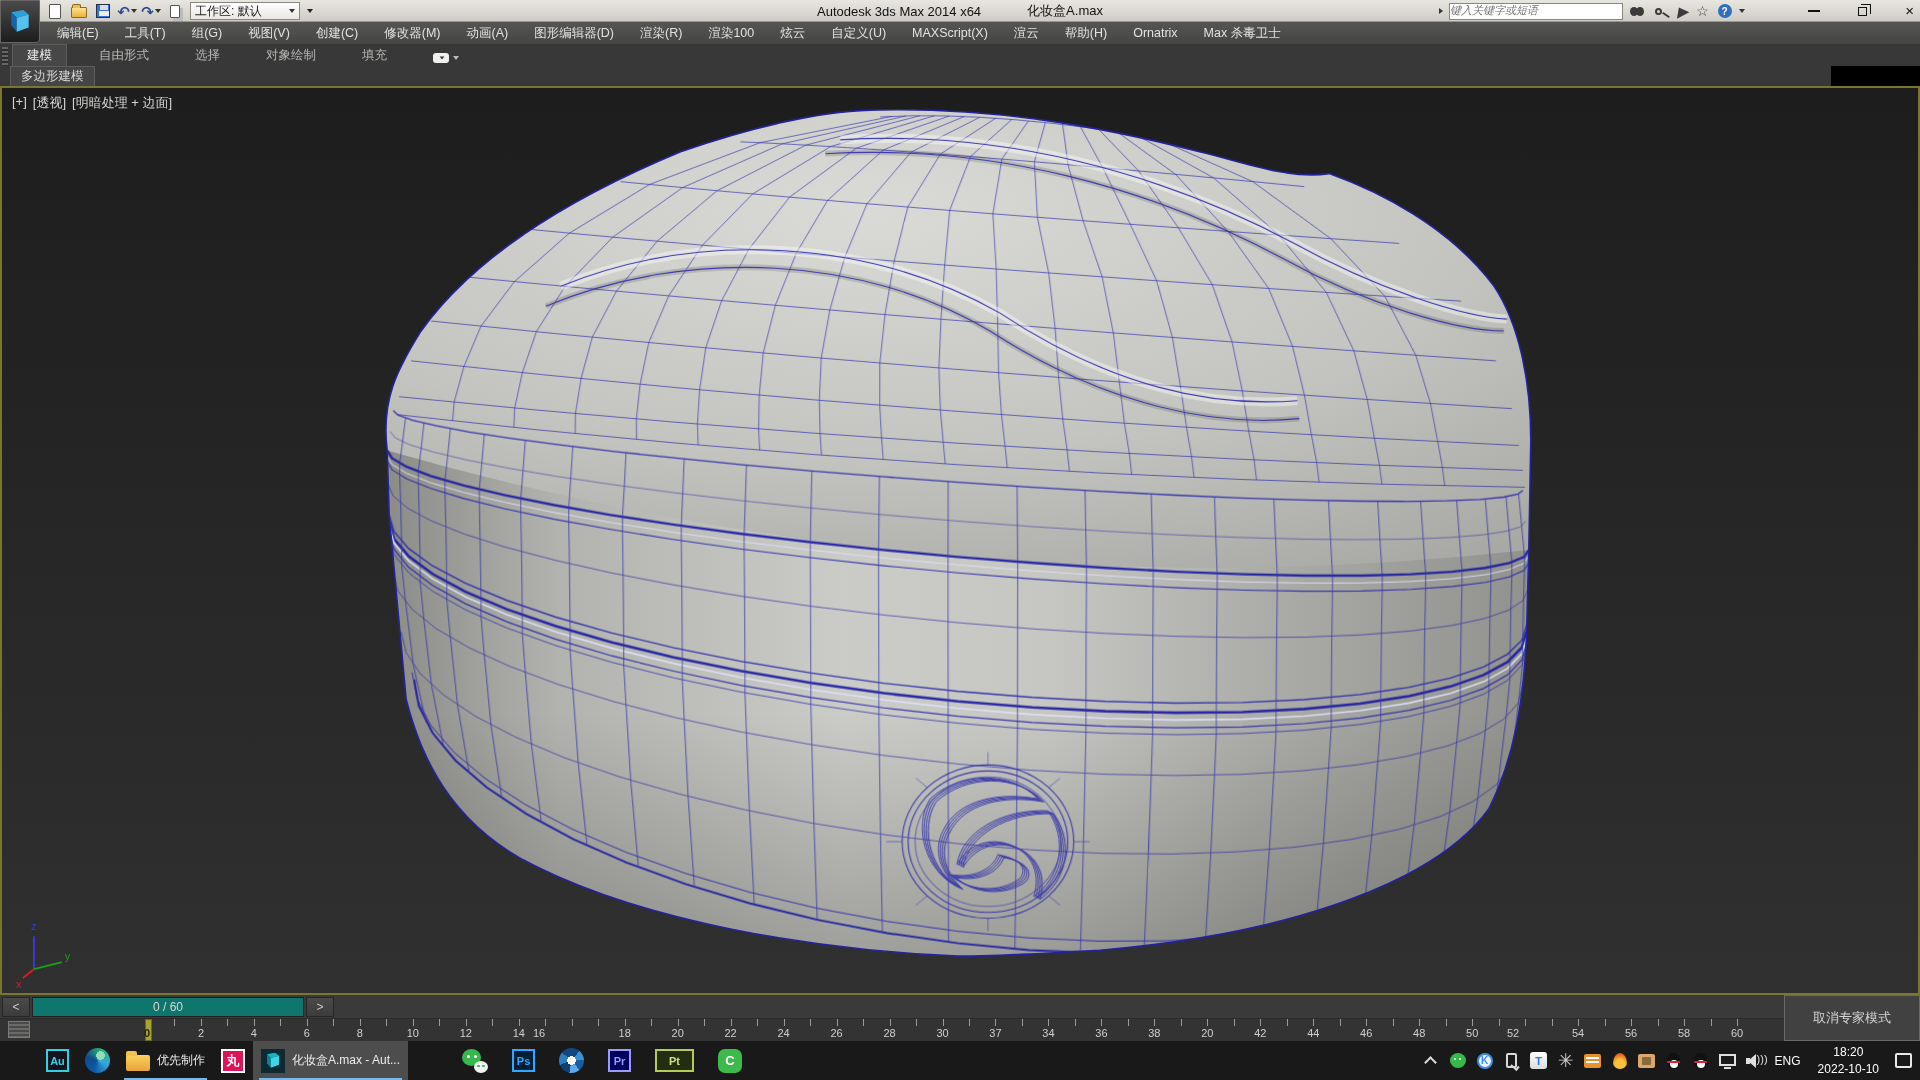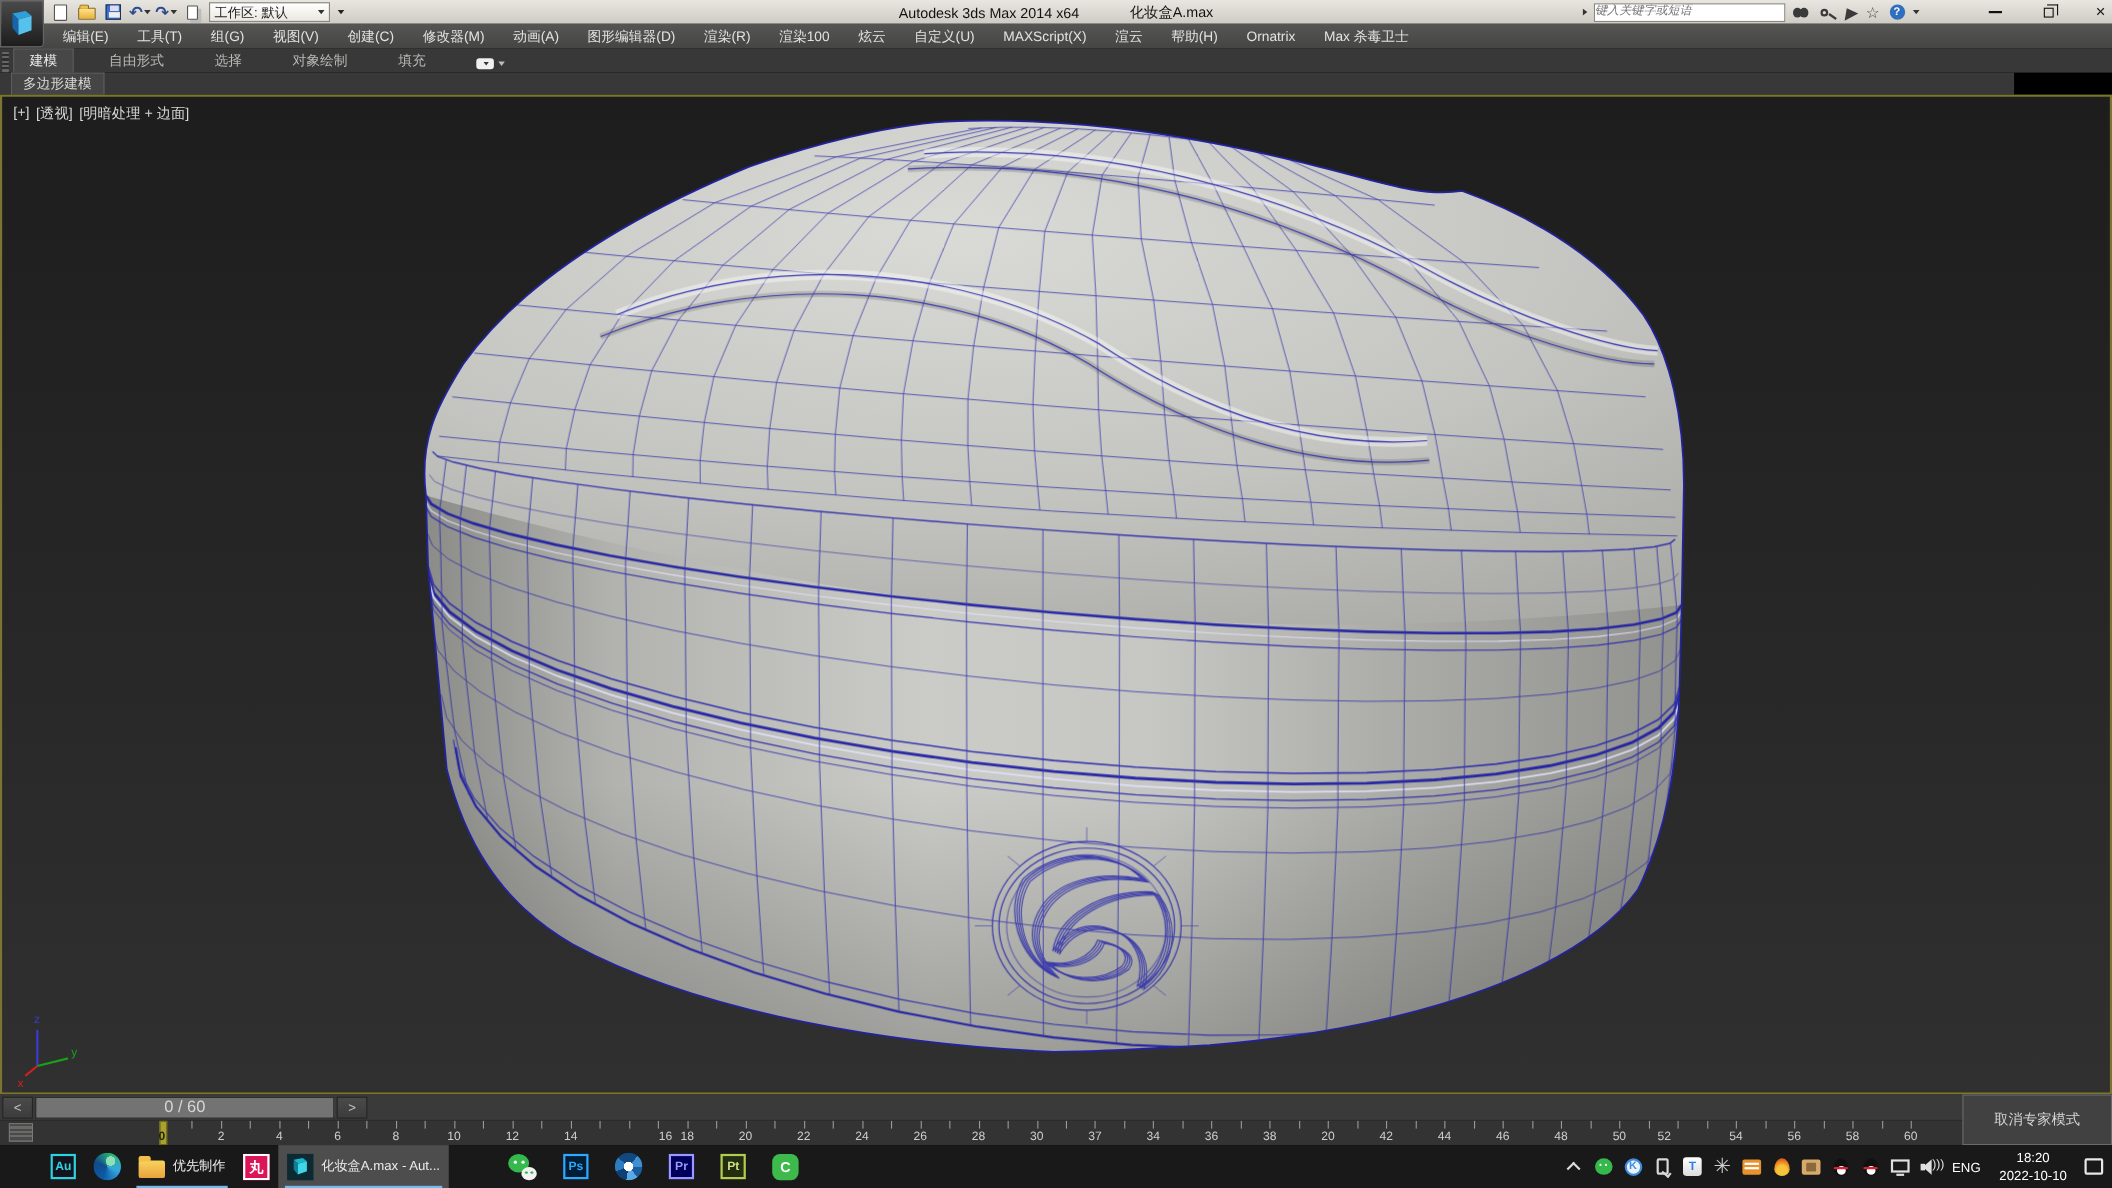--- a/index.html
+++ b/index.html
@@ -50,21 +50,21 @@
   #ribbon-min>.caret{border-top-color:#bbb}
   #ribbonpanel{position:absolute;left:0;top:66px;width:1831px;height:20px;background:#383838}
   #panel-tab{position:absolute;left:10px;top:0;background:#454545;border:1px solid #5d5d5d;border-bottom:none;color:#d8d8d6;font-size:12.5px;padding:1px 10px}
   
   #viewport{position:absolute;left:0;top:86px;width:1920px;height:909px;background:linear-gradient(#1d1d1d,#303030);border:2px solid #7a7530}
   #vplabel{position:absolute;left:10px;top:6px;display:flex;gap:6px;font-size:13px;color:#d6d6d4;z-index:5}
   #model-svg{position:absolute;left:0;top:0;width:100%;height:100%}
   
   #sliderrow{position:absolute;left:0;top:995px;width:1920px;height:24px;background:#3a3a3a;border-bottom:1px solid #2b2b2b;display:flex;align-items:center}
   .stepbtn{width:28px;height:20px;margin:0 2px;background:linear-gradient(#4a4a4a,#3c3c3c);border:1px solid #262626;color:#c8c8c6;font-size:12px;display:flex;align-items:center;justify-content:center}
-  #framebox{width:272px;height:20px;background:#737373;border:1px solid #222;border-top-color:#1d1d1d;color:#d6d6d4;font-size:15px;display:flex;align-items:center;justify-content:center}
+  #framebox{width:272px;height:20px;background:#0f766e;border:1px solid #222;border-top-color:#1d1d1d;color:#d6d6d4;font-size:12px;display:flex;align-items:center;justify-content:center}
   #rulerrow{position:absolute;left:0;top:1019px;width:1920px;height:22px;background:#333}
   #curveicon{position:absolute;left:8px;top:2px;width:22px;height:17px;border:1px solid #7a7a78;background:repeating-linear-gradient(#4a4a4a 0 2px,#6a6a68 2px 4px)}
   .tick{position:absolute;top:0;width:1px;height:7px;background:#9a9a98}
   .ticklabel{position:absolute;top:8px;width:26px;margin-left:-13px;text-align:center;font-size:11px;color:#cfcfcd}
   #curmarker{position:absolute;top:0;width:7px;height:22px;background:#a8a32c;border:1px solid #6e6a18}
   #curmarker span{position:absolute;left:-2px;top:7px;font-size:11px;color:#26250a;font-weight:bold}
   #expertbtn{position:absolute;right:0;top:995px;width:136px;height:46px;background:#414141;border:1px solid #6a6a68;color:#d4d4d2;font-size:13px;display:flex;align-items:center;justify-content:center;z-index:6}
   
   #taskbar{position:absolute;left:0;top:1041px;width:1920px;height:39px;background:#191919;display:flex;align-items:center;z-index:40}
   .tb-item{height:39px;display:flex;align-items:center;justify-content:center;position:relative;padding:0 8px}
@@ -81,21 +81,21 @@
   .ic-pink{width:24px;height:24px;background:#dc1458;color:#fff;font-size:13px;box-shadow:inset 0 0 0 2px #fff,inset 0 0 0 3px #dc1458}
   .ic-max{width:24px;height:24px;background:#0d2a33}
   .ic-wechat{position:relative;width:26px;height:24px}
   .ic-wechat .b1{position:absolute;left:0;top:0;width:19px;height:17px;background:#35b94c;border-radius:50%}
   .ic-wechat .b1:before{content:"";position:absolute;left:5px;top:6px;width:3px;height:3px;border-radius:50%;background:#fff;box-shadow:7px 0 0 #fff}
   .ic-wechat .b2{position:absolute;right:0;bottom:0;width:14px;height:12px;background:#f3f3f3;border-radius:50%}
   .ic-wechat .b2:before{content:"";position:absolute;left:3px;top:4px;width:2.5px;height:2.5px;border-radius:50%;background:#35b94c;box-shadow:5px 0 0 #35b94c}
   .ic-ps{width:23px;height:23px;background:#001e36;border:2px solid #31a8ff;color:#31a8ff;font-size:11px}
   .ic-keyshot{width:25px;height:25px;border-radius:50%;background:radial-gradient(circle at 50% 50%,#fff 0 24%,transparent 25%),conic-gradient(#11487f 0 40deg,#3f8fd2 0 90deg,#1b5ea0 0 140deg,#5aa9e6 0 190deg,#123f72 0 250deg,#2e7cc0 0 310deg,#11487f 0 360deg)}
   .ic-pr{width:23px;height:23px;background:#00005b;border:2px solid #9999ff;color:#9999ff;font-size:11px}
-  .ic-pt{width:23px;height:23px;background:#232d12;border:2px solid #b5cc52;color:#cfe07d;font-size:11px}
+  .ic-pt{width:39px;height:23px;background:#232d12;border:2px solid #b5cc52;color:#cfe07d;font-size:11px}
   .ic-cam{width:24px;height:24px;background:#3eb94b;border-radius:7px;color:#fff;font-size:13px}
   
   #tray{position:absolute;right:8px;top:0;height:39px;display:flex;align-items:center;gap:9px}
   .tray-ic{width:18px;height:18px;display:flex;align-items:center;justify-content:center;color:#e0e0e0;font-size:13px}
   .t-chev{width:9px;height:9px;border-left:2px solid #ddd;border-top:2px solid #ddd;transform:rotate(45deg);margin-top:4px}
   .t-wechat{width:16px;height:15px;background:#35b94c;border-radius:50%;position:relative}
   .t-wechat:before{content:"";position:absolute;left:4px;top:5px;width:2px;height:2px;border-radius:50%;background:#fff;box-shadow:5px 0 0 #fff}
   .t-k{width:16px;height:16px;border-radius:50%;border:2px solid #3f8de0;color:#3f8de0;font-size:10px;font-weight:bold;display:flex;align-items:center;justify-content:center;background:#eaf2fc}
   .t-usb{width:11px;height:15px;border:2px solid #d8d8d8;border-radius:2px;position:relative}
   .t-usb:after{content:"";position:absolute;right:-4px;bottom:-3px;width:6px;height:3px;border-bottom:2px solid #d8d8d8;border-right:2px solid #d8d8d8;transform:rotate(40deg)}
@@ -398,21 +398,21 @@
     <div class="tick" style="left: 412.833px;"></div>
     <div class="ticklabel" style="left: 412.833px;">10</div>
     <div class="tick" style="left: 439.317px;"></div>
     <div class="tick" style="left: 465.8px;"></div>
     <div class="ticklabel" style="left: 465.8px;">12</div>
     <div class="tick" style="left: 492.283px;"></div>
     <div class="tick" style="left: 518.767px;"></div>
     <div class="ticklabel" style="left: 518.767px;">14</div>
     <div class="tick" style="left: 545.25px;"></div>
     <div class="tick" style="left: 571.733px;"></div>
-    <div class="ticklabel" style="left: 605px;">16</div>
+    <div class="ticklabel" style="left: 539px;">16</div>
     <div class="tick" style="left: 598.217px;"></div>
     <div class="tick" style="left: 624.7px;"></div>
     <div class="ticklabel" style="left: 624.7px;">18</div>
     <div class="tick" style="left: 651.183px;"></div>
     <div class="tick" style="left: 677.667px;"></div>
     <div class="ticklabel" style="left: 677.667px;">20</div>
     <div class="tick" style="left: 704.15px;"></div>
     <div class="tick" style="left: 730.633px;"></div>
     <div class="ticklabel" style="left: 730.633px;">22</div>
     <div class="tick" style="left: 757.117px;"></div>

